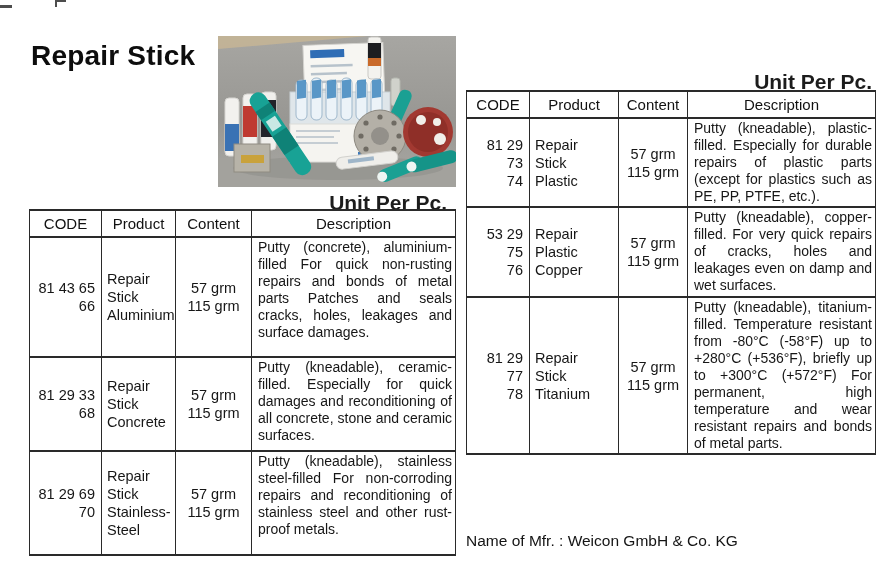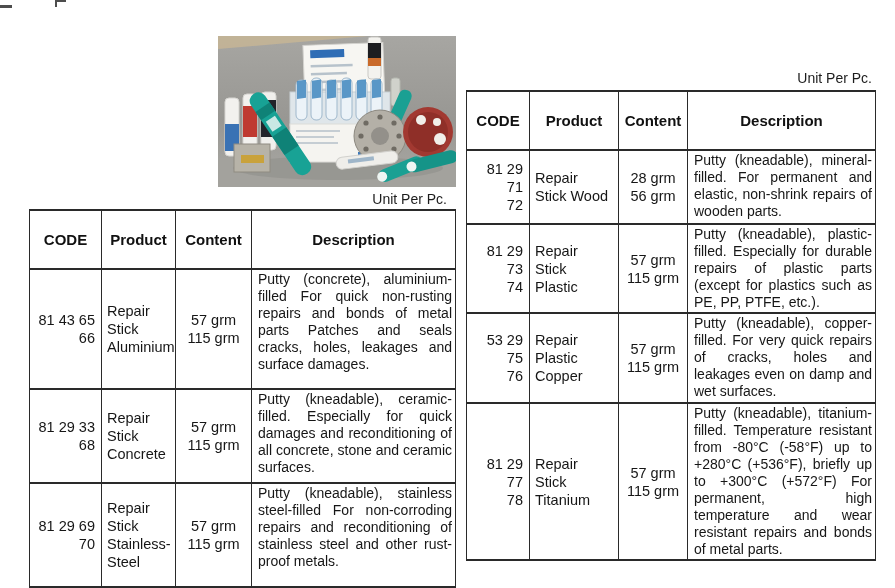--- a/index.html
+++ b/index.html
@@ -5,35 +5,35 @@
   html,body{margin:0;padding:0;background:#ffffff;}
   .canvas{
     position:relative;width:895px;height:588px;background:#ffffff;overflow:hidden;
     color:#161616;font-family:"Liberation Sans","DejaVu Sans",sans-serif;
   }
   .page-title{
     position:absolute;left:31px;top:40px;font-size:28px;font-weight:bold;
     letter-spacing:0.2px;color:#0d0d0d;
   }
   .photo{position:absolute;left:218px;top:36px;width:238px;height:151px;}
-  .unit-label{position:absolute;font-size:14px;color:#1c1c1c;}
+  .unit-label{position:absolute;font-size:21px;color:#1c1c1c;font-weight:bold;}
   .unit-left{top:191px;right:448px;}
   .unit-right{top:70px;right:23px;}
   table.cat{
     position:absolute;border-collapse:collapse;table-layout:fixed;background:#fff;
   }
   .tbl-left{left:29px;top:209px;width:426px;}
   .tbl-right{left:466px;top:90px;width:409px;}
   .cat th,.cat td{
     border:2px solid #2a2a2a;border-left-width:1px;border-right-width:1px;
     overflow:hidden;
   }
   .cat th{
-    font-weight:bold;font-size:15px;height:23px;text-align:center;
-    padding:17px 2px;color:#111;
+    font-weight:normal;font-size:15px;height:23px;text-align:center;
+    padding:1px 2px;color:#111;
   }
   td.code{
     text-align:right;vertical-align:middle;font-size:14.5px;line-height:18px;
     white-space:pre-line;padding:0 6px 0 2px;
   }
   td.prod{
     text-align:left;vertical-align:middle;font-size:14.5px;line-height:18px;
     white-space:pre-line;padding:0 1px 0 5px;
   }
   td.cont{
@@ -51,20 +51,21 @@
   .scan-mark-b{position:absolute;left:55px;top:0;width:9px;height:5px;border-left:2px solid #4d4d4d;border-top:2px solid #4d4d4d;}
 </style>
 </head>
 <body>
 
 <div class="canvas">
 
   <div class="scan-mark-a"></div>
   <div class="scan-mark-b"></div>
 
+  <div class="page-title">Repair Stick</div>
 
   <div class="photo">
     <svg width="238" height="151" viewBox="0 0 238 151" xmlns="http://www.w3.org/2000/svg">
       <defs>
         <linearGradient id="bgG" x1="0" y1="0" x2="0" y2="1">
           <stop offset="0" stop-color="#a7a6a2"></stop>
           <stop offset="0.55" stop-color="#989793"></stop>
           <stop offset="1" stop-color="#aaa9a4"></stop>
         </linearGradient>
       </defs>
@@ -232,29 +233,20 @@
       </colgroup>
     <thead>
       <tr>
         <th>CODE</th>
         <th>Product</th>
         <th>Content</th>
         <th>Description</th>
       </tr>
     </thead>
     <tbody>
-      <tr class="h74">
-        <td class="code">81 29 71
-72</td>
-        <td class="prod">Repair
-Stick Wood</td>
-        <td class="cont">28 grm
-56 grm</td>
-        <td class="desc">Putty (kneadable), mineral-filled. For permanent and elastic, non-shrink repairs of wooden parts.</td>
-      </tr>
       <tr class="h88">
         <td class="code">81 29 73
 74</td>
         <td class="prod">Repair
 Stick
 Plastic</td>
         <td class="cont">57 grm
 115 grm</td>
         <td class="desc">Putty (kneadable), plastic-filled. Especially for durable repairs of plastic parts (except for plastics such as PE, PP, PTFE, etc.).</td>
       </tr>
@@ -274,14 +266,15 @@
         <td class="prod">Repair
 Stick
 Titanium</td>
         <td class="cont">57 grm
 115 grm</td>
         <td class="desc">Putty (kneadable), titanium-filled. Temperature resistant from -80°C (-58°F) up to +280°C (+536°F), briefly up to +300°C (+572°F) For permanent, high temperature and wear resistant repairs and bonds of metal parts.</td>
       </tr>
     </tbody>
   </table>
 
+  <div class="mfr-note">Name of Mfr. : Weicon GmbH &amp; Co. KG</div>
 
 </div>
 
 </body></html>

